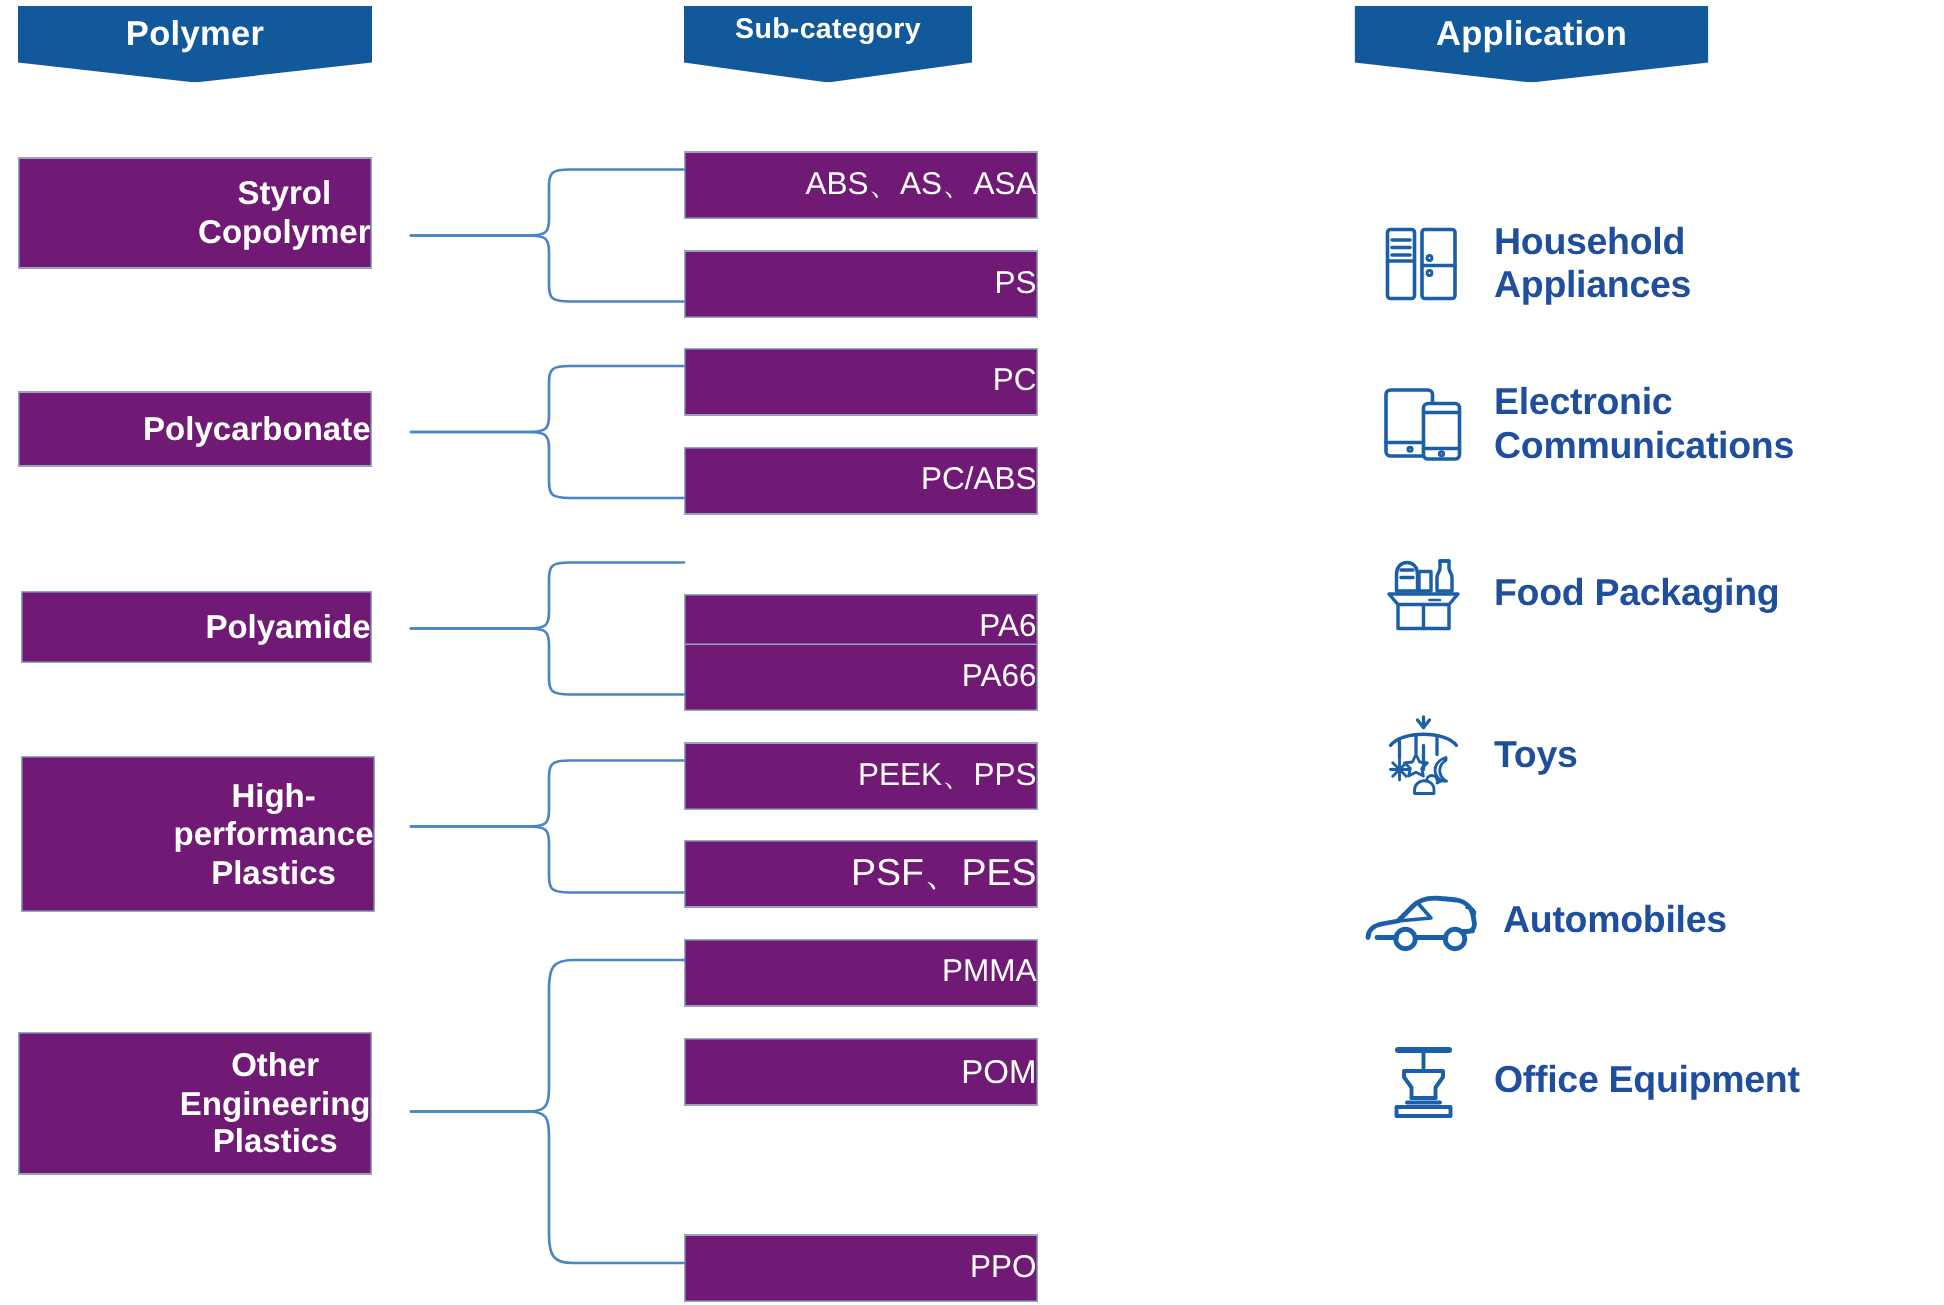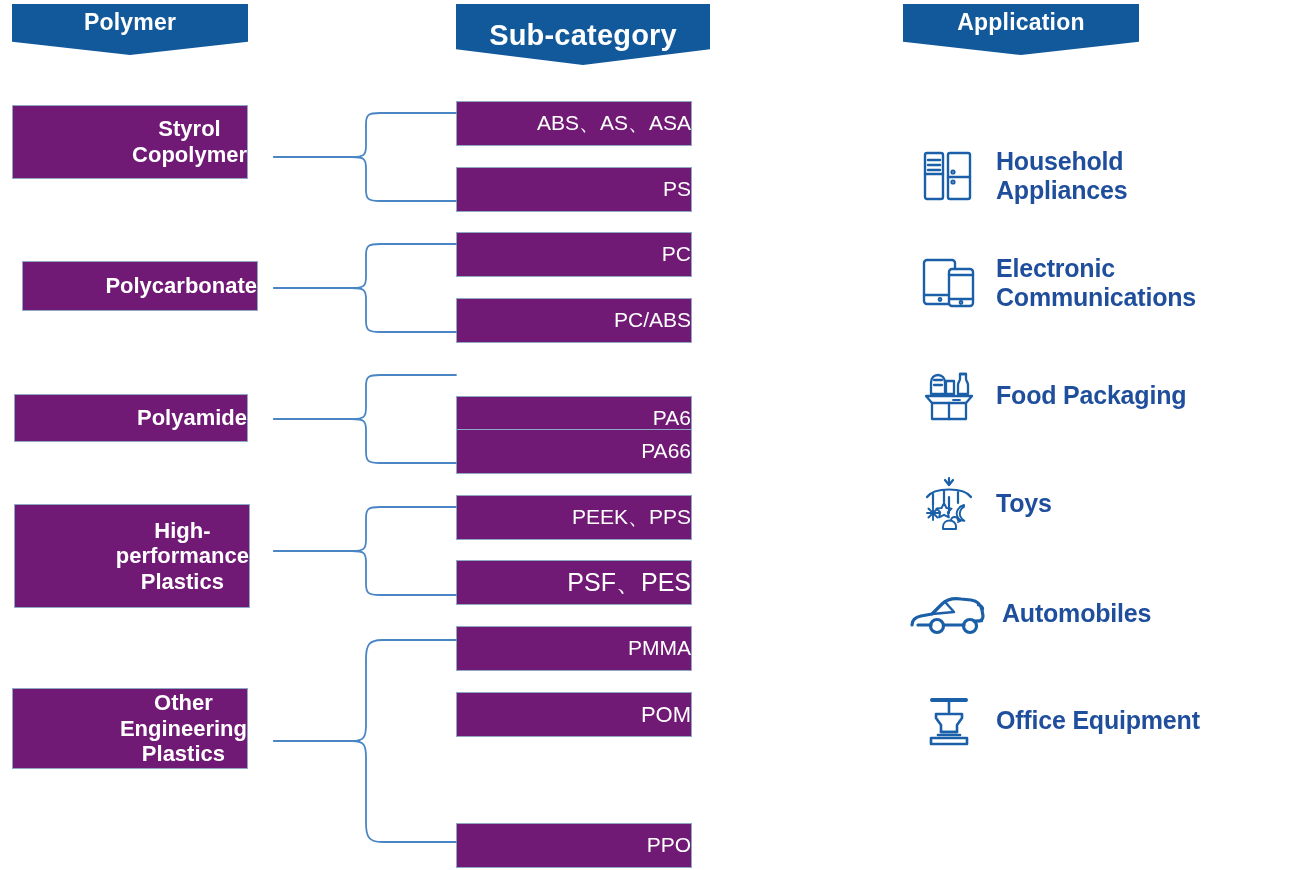--- a/index.html
+++ b/index.html
@@ -64,48 +64,48 @@
 </style>
 </head>
 <body>
 
 <div class="stage">
 
   <div class="banner" style="left:12px;top:4px;width:236px;height:46px;font-size:23px;padding-top:5px;">
     <span>Polymer</span>
   </div>
 
-  <div class="banner" style="left:456px;top:4px;width:254px;height:46px;font-size:29px;padding-top:15px;">
+  <div class="banner" style="left:456px;top:4px;width:192px;height:46px;font-size:19px;padding-top:5px;">
     <span>Sub-category</span>
   </div>
 
   <div class="banner" style="left:903px;top:4px;width:236px;height:46px;font-size:23px;padding-top:5px;">
     <span>Application</span>
   </div>
 
   <div class="box" style="left:12px;top:105px;width:236px;height:74px;font-size:22px;">
     <span style="white-space:pre-line">Styrol
 Copolymer</span>
   </div>
 
-  <div class="box" style="left:22px;top:261px;width:236px;height:50px;font-size:22px;">
+  <div class="box" style="left:12px;top:261px;width:236px;height:50px;font-size:22px;">
     <span style="white-space:pre-line">Polycarbonate</span>
   </div>
 
   <div class="box" style="left:14px;top:394px;width:234px;height:48px;font-size:22px;">
     <span style="white-space:pre-line">Polyamide</span>
   </div>
 
   <div class="box" style="left:14px;top:504px;width:236px;height:104px;font-size:22px;">
     <span style="white-space:pre-line">High-
 performance
 Plastics</span>
   </div>
 
-  <div class="box" style="left:12px;top:688px;width:236px;height:81px;font-size:22px;">
+  <div class="box" style="left:12px;top:688px;width:236px;height:95px;font-size:22px;">
     <span style="white-space:pre-line">Other
 Engineering
 Plastics</span>
   </div>
 
   <div class="box sub" style="left:456px;top:101px;width:236px;height:45px;font-size:21px;">
     <span>ABS、AS、ASA</span>
   </div>
   <div class="box sub" style="left:456px;top:167px;width:236px;height:45px;font-size:21px;">
     <span>PS</span>

